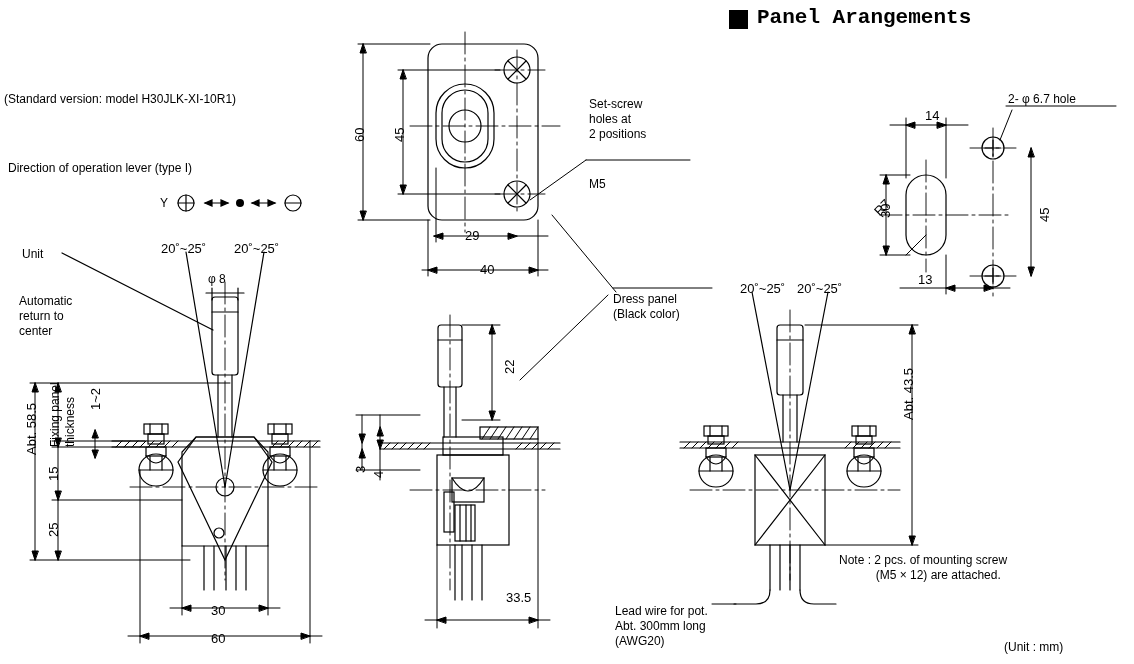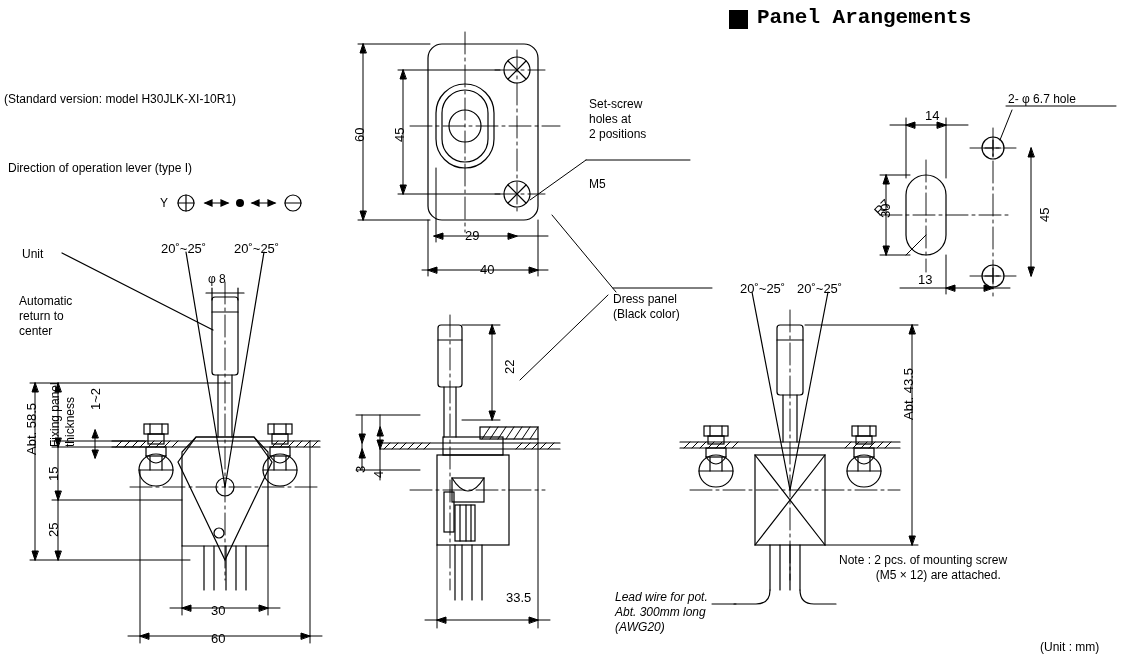--- a/index.html
+++ b/index.html
@@ -42,24 +42,24 @@
 (Black color)</div>
 
 <div class="t" style="left:1008px;top:92px;">2- φ 6.7 hole</div>
 <div class="t sm rot" style="left:871px;top:208px;transform:rotate(-45deg);">R7</div>
 
 <div class="t sm" style="left:740px;top:281px;">20˚~25˚</div>
 <div class="t sm" style="left:797px;top:281px;">20˚~25˚</div>
 
 <div class="t" style="left:839px;top:553px;">Note : 2 pcs. of mounting screw
            (M5 × 12) are attached.</div>
-<div class="t" style="left:615px;top:590px;font-style:italic;">Lead wire for pot.
+<div class="t" style="left:615px;top:604px;">Lead wire for pot.
 Abt. 300mm long
 (AWG20)</div>
-<div class="t" style="left:1040px;top:640px;">(Unit : mm)</div>
+<div class="t" style="left:1004px;top:640px;">(Unit : mm)</div>
 
 <div class="t sm rot" style="left:24px;top:455px;transform:rotate(-90deg);">Abt. 58.5</div>
 <div class="t xs rot" style="left:48px;top:447px;transform:rotate(-90deg);">Fixing panel
 thickness</div>
 <div class="t sm rot" style="left:88px;top:410px;transform:rotate(-90deg);">1~2</div>
 <div class="t sm rot" style="left:46px;top:481px;transform:rotate(-90deg);">15</div>
 <div class="t sm rot" style="left:46px;top:537px;transform:rotate(-90deg);">25</div>
 <div class="t sm" style="left:211px;top:603px;">30</div>
 <div class="t sm" style="left:211px;top:631px;">60</div>
 

